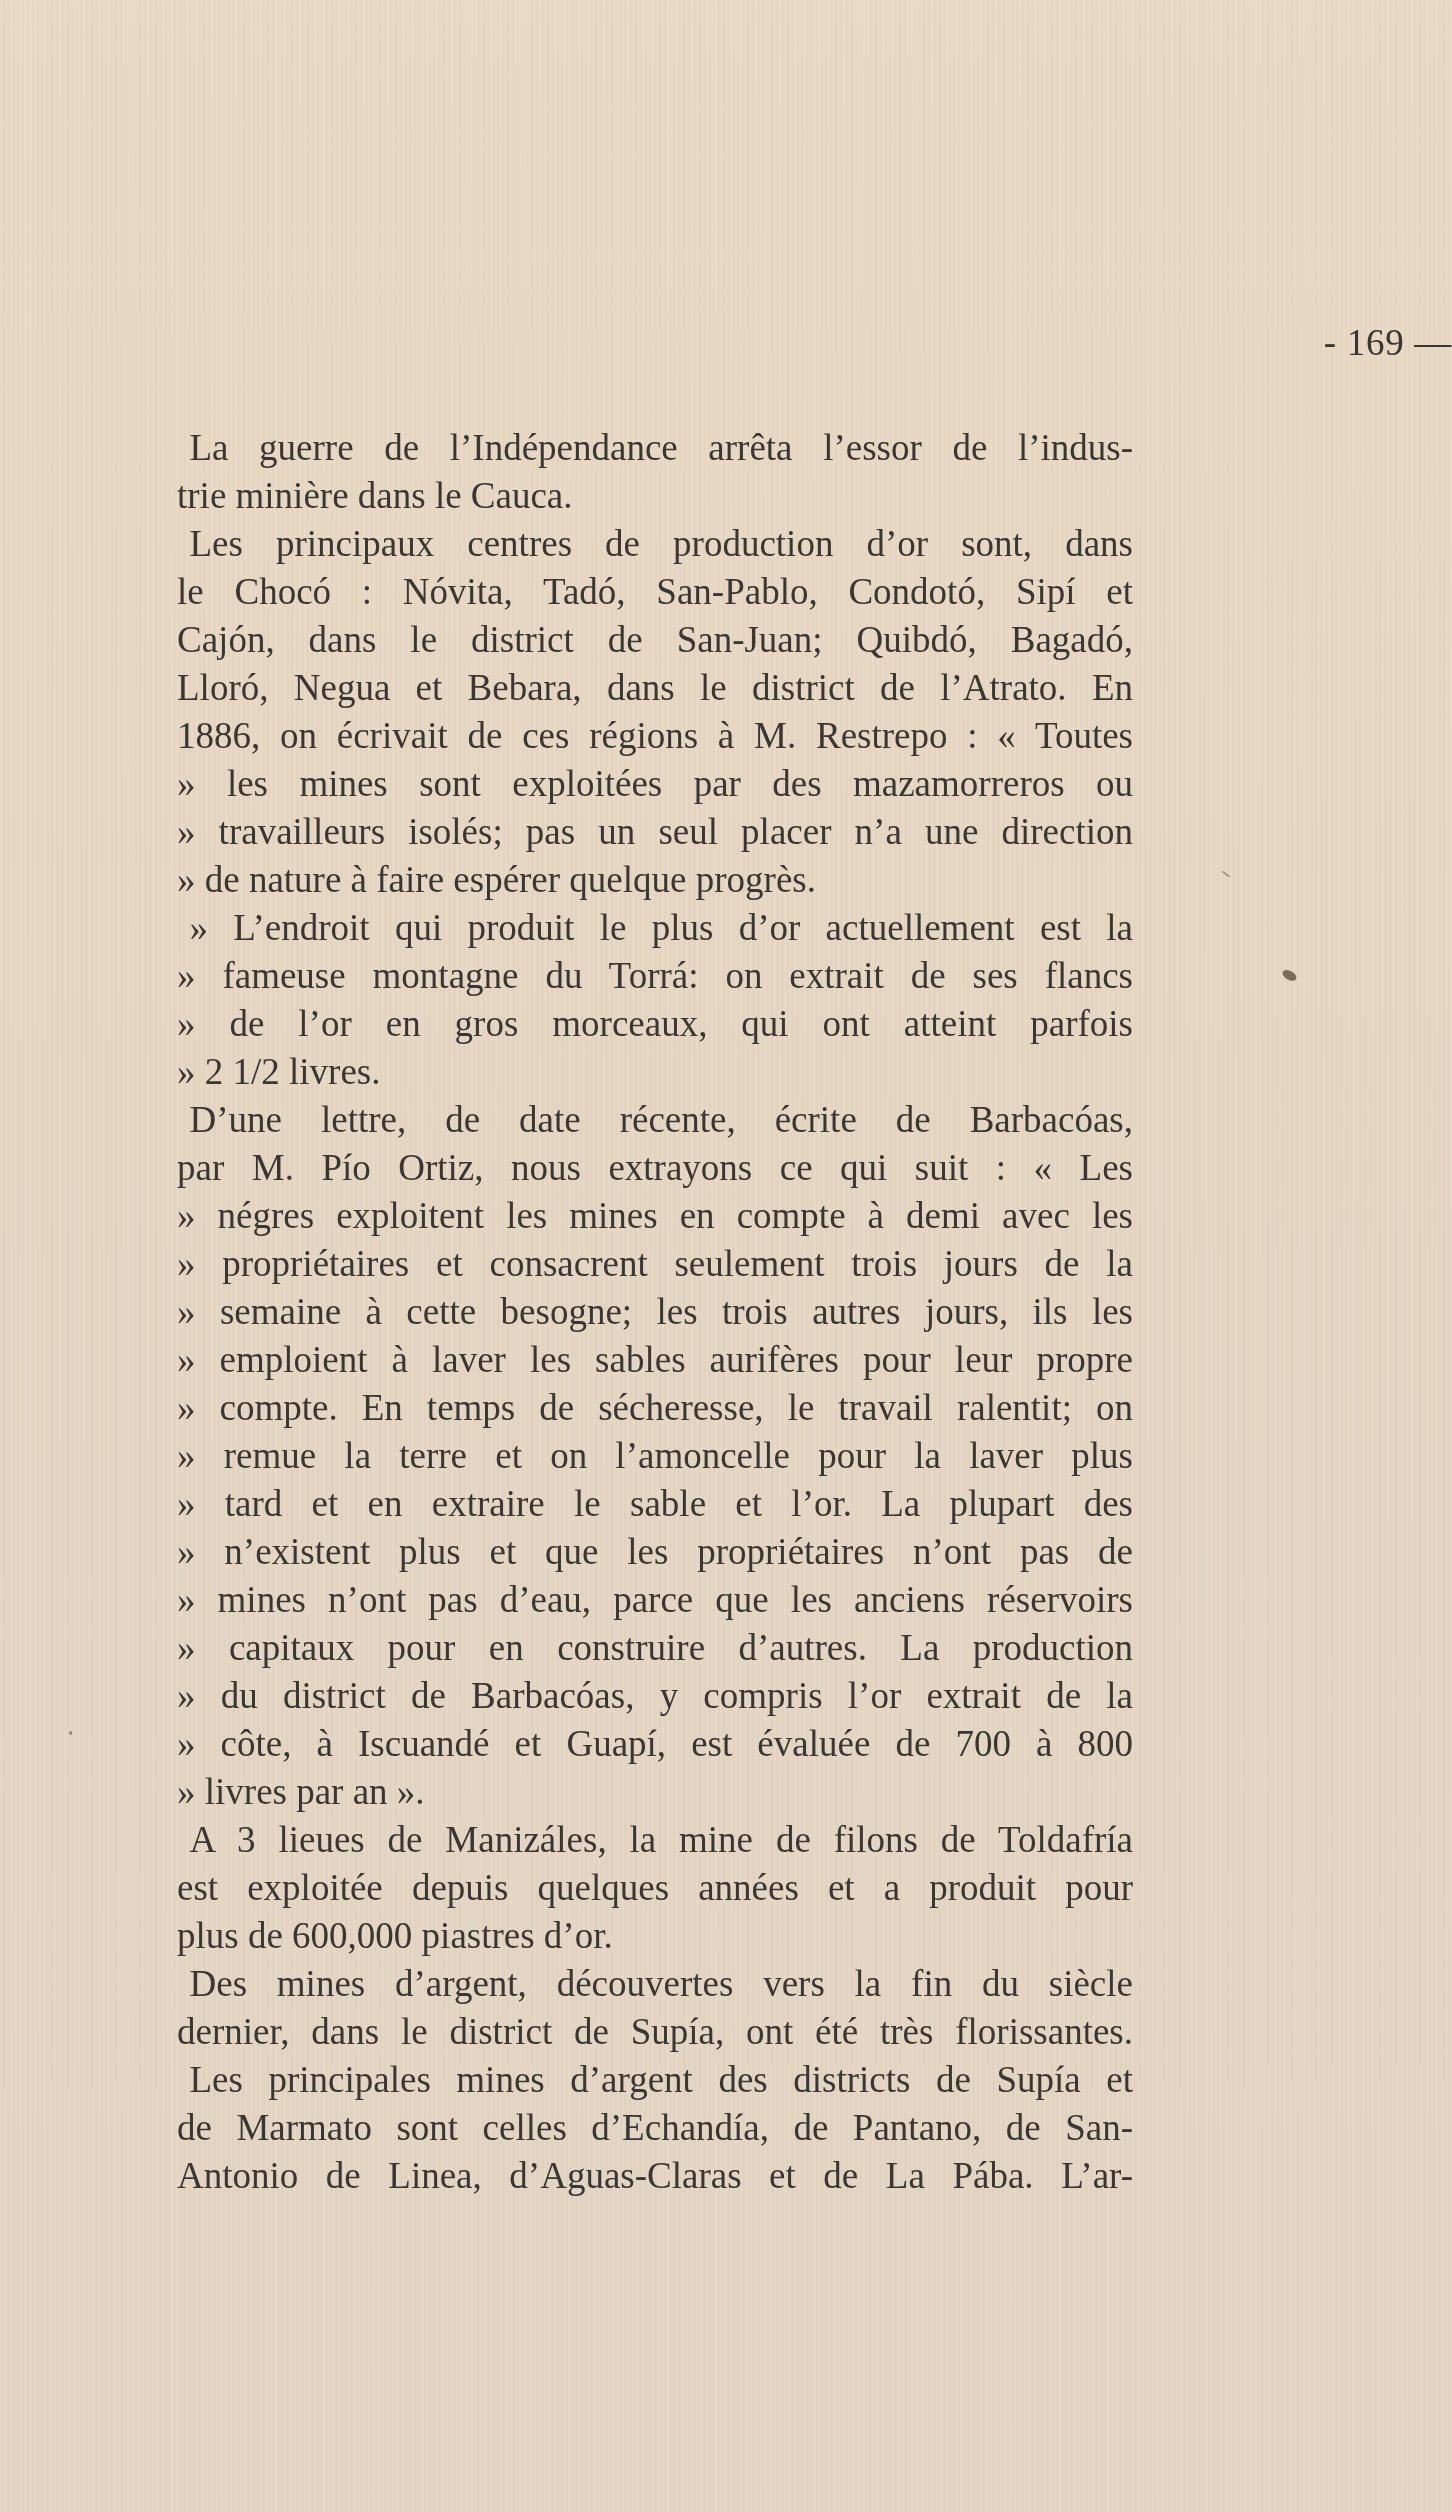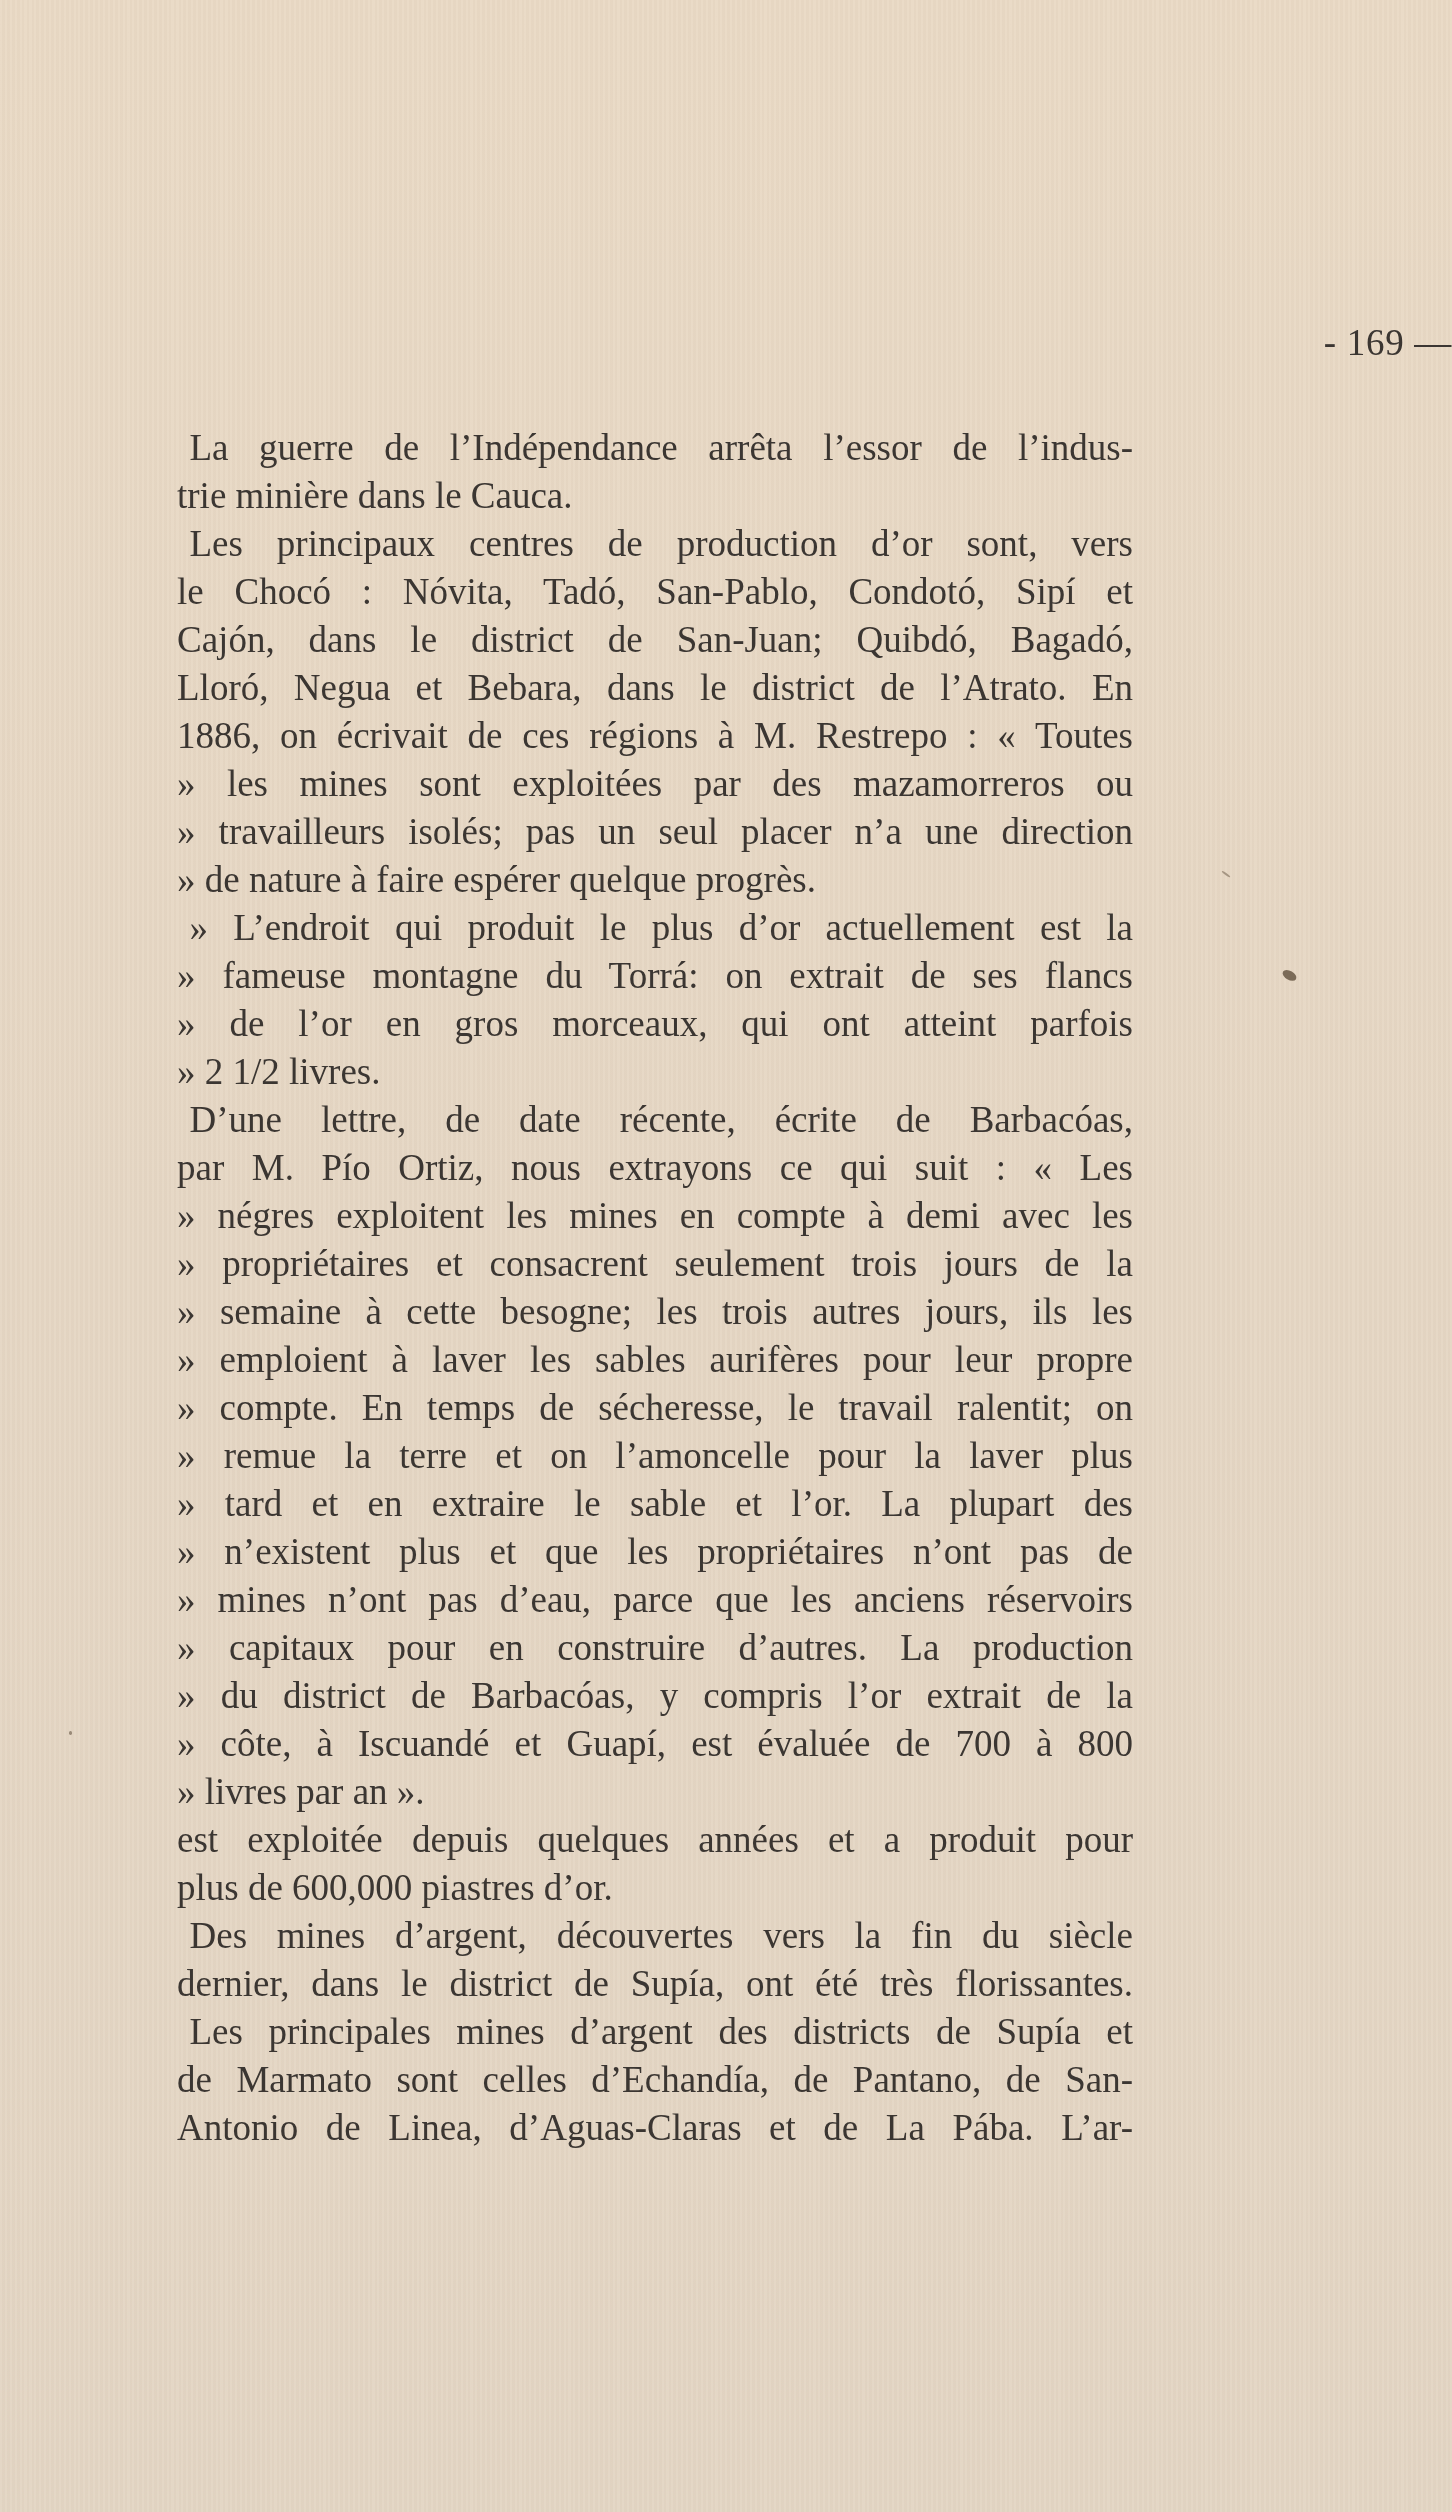--- a/index.html
+++ b/index.html
@@ -61,21 +61,21 @@
 </head>
 <body>
 
 <div class="paper"></div>
 
 <div class="page-number">- 169 —</div>
 
 <div class="text-block" id="text-block">
     <div class="line indent">La guerre de l’Indépendance arrêta l’essor de l’indus-</div>
     <div class="line last">trie minière dans le Cauca.</div>
-    <div class="line indent">Les principaux centres de production d’or sont, vers</div>
+    <div class="line indent">Les principaux centres de production d’or sont, dans</div>
     <div class="line">le Chocó : Nóvita, Tadó, San-Pablo, Condotó, Sipí et</div>
     <div class="line">Cajón, dans le district de San-Juan; Quibdó, Bagadó,</div>
     <div class="line">Lloró, Negua et Bebara, dans le district de l’Atrato. En</div>
     <div class="line">1886, on écrivait de ces régions à M. Restrepo : « Toutes</div>
     <div class="line">» les mines sont exploitées par des mazamorreros ou</div>
     <div class="line">» travailleurs isolés; pas un seul placer n’a une direction</div>
     <div class="line last">» de nature à faire espérer quelque progrès.</div>
     <div class="line indent">» L’endroit qui produit le plus d’or actuellement est la</div>
     <div class="line">» fameuse montagne du Torrá: on extrait de ses flancs</div>
     <div class="line">» de l’or en gros morceaux, qui ont atteint parfois</div>
@@ -88,20 +88,21 @@
     <div class="line">» emploient à laver les sables aurifères pour leur propre</div>
     <div class="line">» compte. En temps de sécheresse, le travail ralentit; on</div>
     <div class="line">» remue la terre et on l’amoncelle pour la laver plus</div>
     <div class="line">» tard et en extraire le sable et l’or. La plupart des</div>
     <div class="line">» n’existent plus et que les propriétaires n’ont pas de</div>
     <div class="line">» mines n’ont pas d’eau, parce que les anciens réservoirs</div>
     <div class="line">» capitaux pour en construire d’autres. La production</div>
     <div class="line">» du district de Barbacóas, y compris l’or extrait de la</div>
     <div class="line">» côte, à Iscuandé et Guapí, est évaluée de 700 à 800</div>
     <div class="line last">» livres par an ».</div>
+    <div class="line indent">A 3 lieues de Manizáles, la mine de filons de Toldafría</div>
     <div class="line">est exploitée depuis quelques années et a produit pour</div>
     <div class="line last">plus de 600,000 piastres d’or.</div>
     <div class="line indent">Des mines d’argent, découvertes vers la fin du siècle</div>
     <div class="line">dernier, dans le district de Supía, ont été très florissantes.</div>
     <div class="line indent">Les principales mines d’argent des districts de Supía et</div>
     <div class="line">de Marmato sont celles d’Echandía, de Pantano, de San-</div>
     <div class="line">Antonio de Linea, d’Aguas-Claras et de La Pába. L’ar-</div>
   </div>
 
 <div class="speck" style="left:1282px;top:971px;width:15.3px;height:9px;transform:rotate(30deg);"></div>

